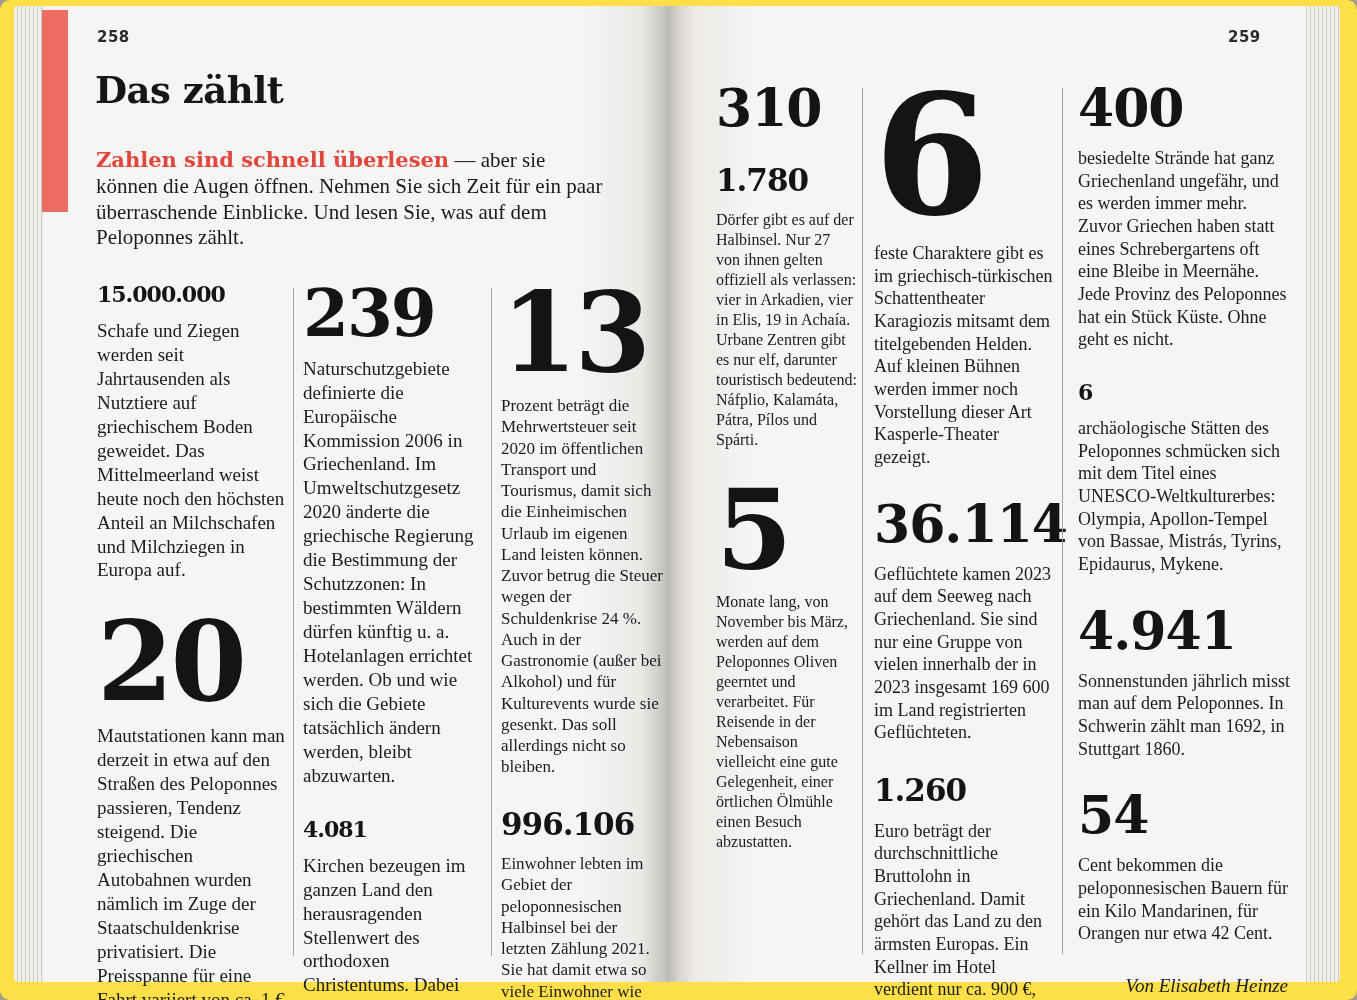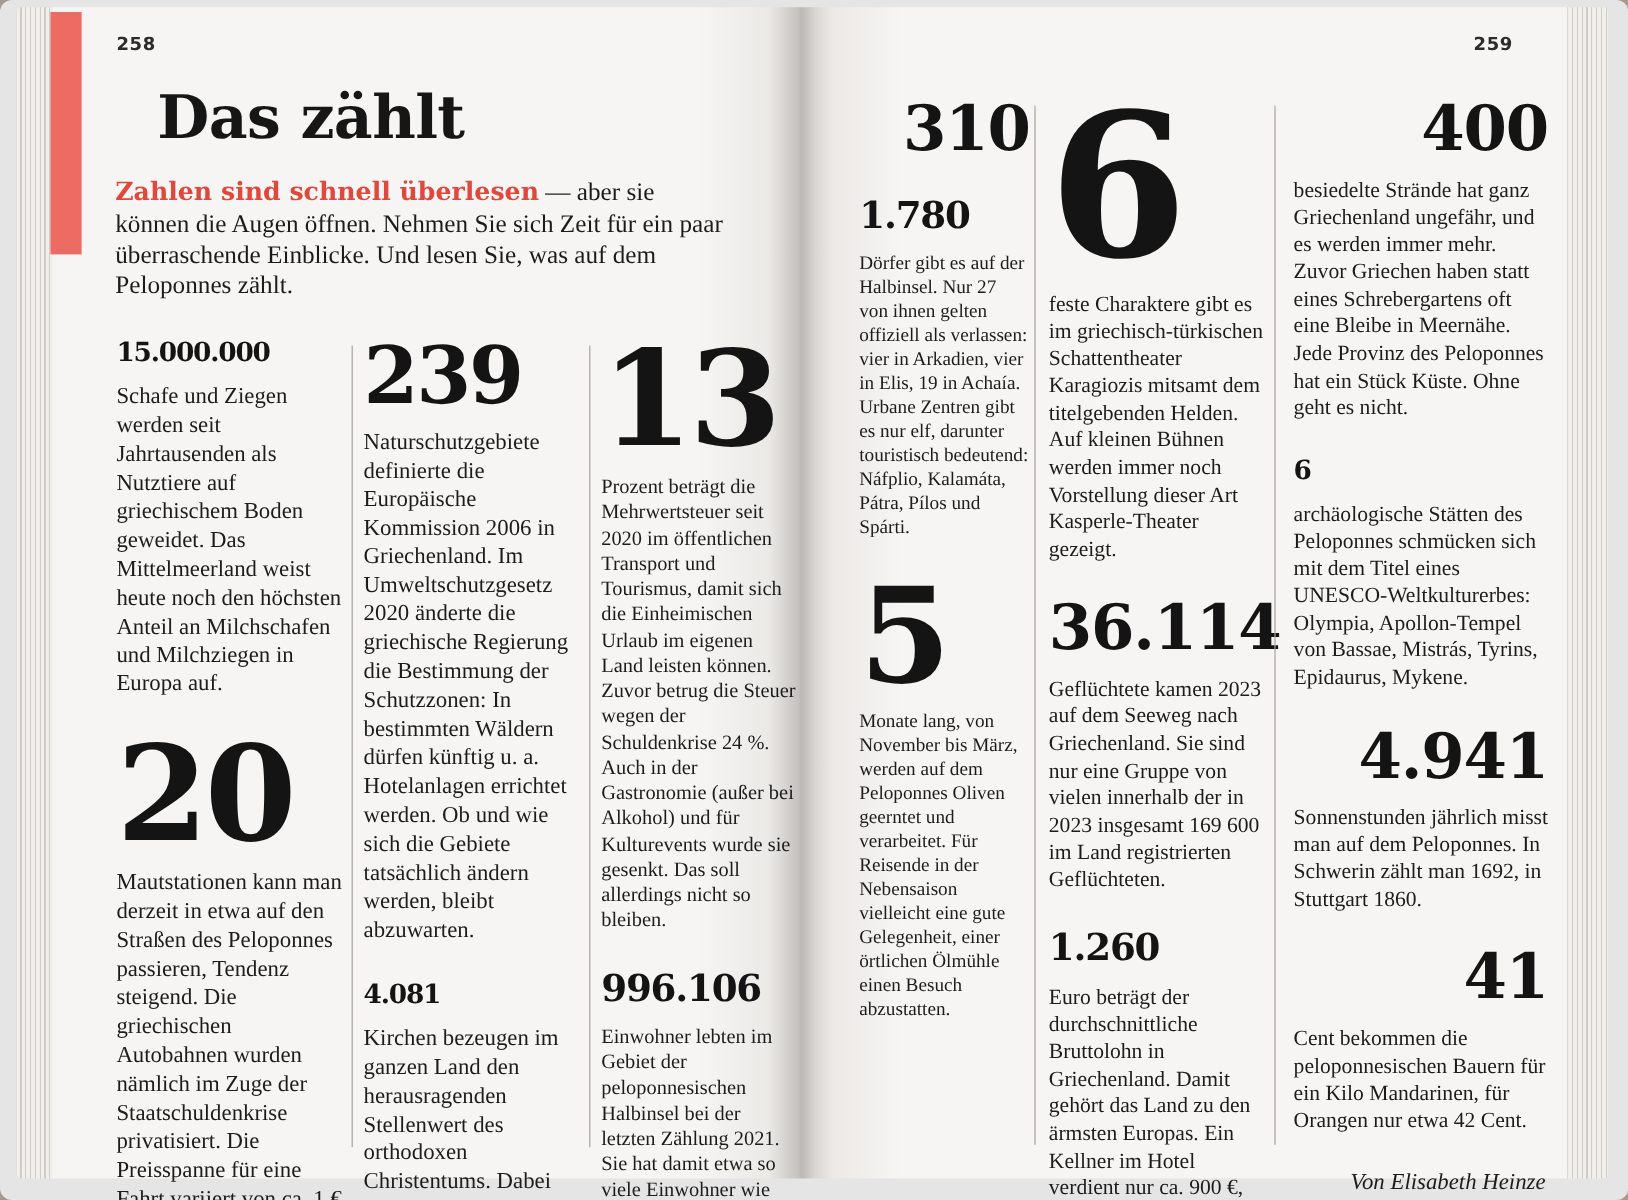--- a/index.html
+++ b/index.html
@@ -1,20 +1,20 @@
 <!DOCTYPE html>
 <html><head>
 <meta charset="utf-8">
 <style>
   * { margin:0; padding:0; box-sizing:border-box; }
   html,body { width:1357px; height:1000px; overflow:hidden; }
   body { background:#a49a91; font-family:"Liberation Serif", serif; }
 
   .book { position:absolute; left:0; top:0; width:1357px; height:1000px;
-          background:#e5e5e5; border-radius:10px; }
+          background:#fde047; border-radius:10px; }
 
   
   .page-edges-left { position:absolute; left:14px; top:6px; width:30px; height:976px;
     background:repeating-linear-gradient(90deg,#f1efec 0 3px,#cfccc7 3px 4px);
     border-radius:4px 0 0 4px; }
   .page-edges-right { position:absolute; left:1306px; top:6px; width:34px; height:976px;
     background:repeating-linear-gradient(90deg,#cfccc7 0 1px,#f1efec 1px 4px);
     border-radius:0 4px 4px 0; }
 
   .sheet-left { position:absolute; left:44px; top:6px; width:624px; height:976px;
@@ -23,22 +23,22 @@
     background:linear-gradient(90deg,#d9d6d2 0%,#ece9e6 4%,#f6f5f3 13%,#f6f5f3 100%); }
 
   .accent-bar { position:absolute; left:42px; top:10px; width:26px; height:202px; }
 
   .pagenum { position:absolute; font-family:"DejaVu Sans", sans-serif;
     font-weight:bold; font-size:15px; color:#2b2b2b; letter-spacing:0.5px; }
   .pagenum-left  { left:97px; top:28px; }
   .pagenum-right { left:1228px; top:28px; }
 
   .title { position:absolute; left:95px; top:68px;
-    font-family:"DejaVu Serif", serif; font-weight:bold; font-size:50px;
-    color:#161616; letter-spacing:-0.5px;margin-left:36px; }
+    font-family:"DejaVu Serif", serif; font-weight:bold; font-size:37px;
+    color:#161616; letter-spacing:-0.5px; }
 
   .intro { position:absolute; left:96px; top:147px; width:512px;
     font-size:21px; line-height:1.23; color:#1b1b1b; }
   .intro .lead { font-family:"DejaVu Serif", serif; font-weight:bold; }
 
   .col { position:absolute; }
   .col-l1 { left:97px;  top:283px; width:192px; }
   .col-l2 { left:303px; top:283px; width:182px; }
   .col-l3 { left:501px; top:283px; width:164px; }
   .col-r1 { left:716px; top:83px;  width:142px; }
@@ -48,21 +48,21 @@
   .vdiv { position:absolute; width:1px; background:#a8a49f; }
   .vdiv-l1 { left:293px; top:288px; height:668px; }
   .vdiv-l2 { left:491px; top:288px; height:668px; }
   .vdiv-r1 { left:862px; top:88px;  height:866px; }
   .vdiv-r2 { left:1062px;top:88px;  height:866px; }
 
   .num { font-family:"DejaVu Serif", serif; font-weight:bold; color:#141414;
          letter-spacing:-1px; }
   .n-xs  { font-size:31px;  line-height:1.05; }
   .n-sm  { font-size:22px;  line-height:1.05; }
-  .n-md  { font-size:52px;  line-height:0.98;text-align:right; }
+  .n-md  { font-size:52px;  line-height:0.98; }
   .n-lg  { font-size:66px;  line-height:0.92; letter-spacing:-2px; }
   .n-xl  { font-size:110px; line-height:0.90; letter-spacing:-3px; }
   .n-xxl { font-size:166px; line-height:0.88; letter-spacing:-4px; }
 
   .stat { margin-bottom:30px; }
   .stat-text { margin-top:13px; color:#1c1c1c; }
   .col-l1 .stat-text, .col-l2 .stat-text { font-size:19px; line-height:1.26; }
   .col-l3 .stat-text { font-size:17px; line-height:1.25; }
   .col-r1 .stat-text { font-size:16px; line-height:1.25; }
   .col-r2 .stat-text { font-size:18px; line-height:1.26; }
@@ -166,21 +166,21 @@
     </div>
     <div class="stat">
       <div class="num n-sm">6</div>
       <div class="stat-text">archäologische Stätten des Peloponnes schmücken sich mit dem Titel eines UNESCO-Weltkulturerbes: Olympia, Apollon-Tempel von Bassae, Mistrás, Tyrins, Epidaurus, Mykene.</div>
     </div>
     <div class="stat">
       <div class="num n-md">4.941</div>
       <div class="stat-text">Sonnenstunden jährlich misst man auf dem Peloponnes. In Schwerin zählt man 1692, in Stuttgart 1860.</div>
     </div>
     <div class="stat">
-      <div class="num n-md">41</div>
+      <div class="num n-md">54</div>
       <div class="stat-text">Cent bekommen die peloponnesischen Bauern für ein Kilo Mandarinen, für Orangen nur etwa 42 Cent.</div>
     </div>
     <div class="byline">Von Elisabeth Heinze</div>
   </div>
 
   <div class="vdiv vdiv-l1"></div>
   <div class="vdiv vdiv-l2"></div>
   <div class="vdiv vdiv-r1"></div>
   <div class="vdiv vdiv-r2"></div>
 

